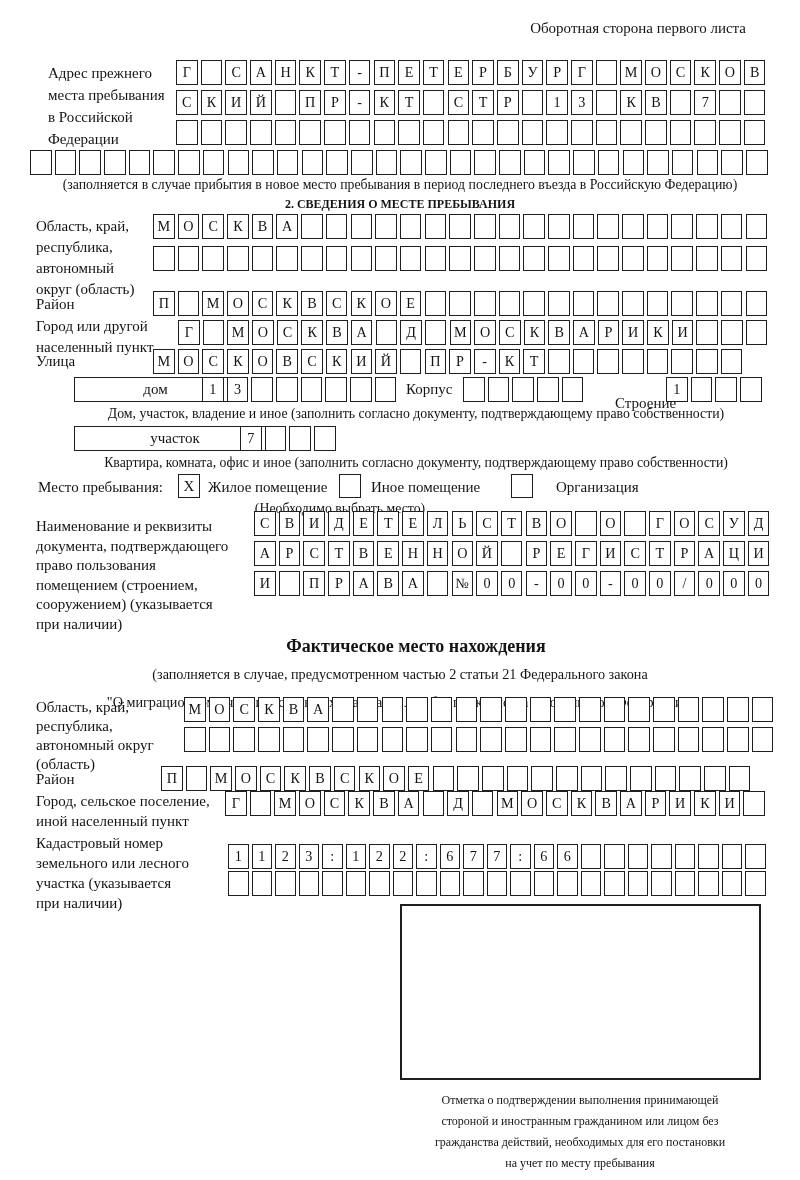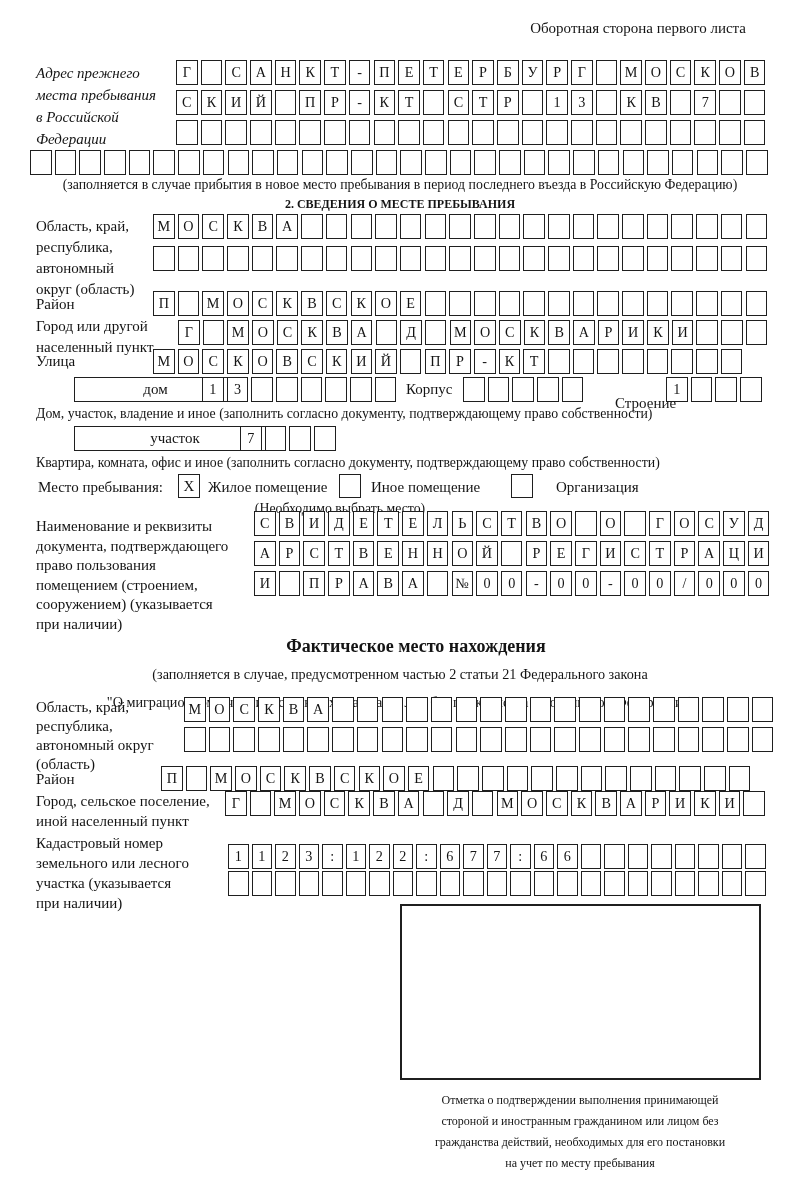--- a/index.html
+++ b/index.html
@@ -4,21 +4,21 @@
 <style>
   html,body{margin:0;padding:0;background:#fff;}
   .page{
     position:relative;width:800px;height:1180px;background:#ffffff;
     font-family:"Liberation Serif","DejaVu Serif",serif;color:#141414;
     overflow:hidden;
   }
   .abs{position:absolute;}
   .label{font-size:15px;line-height:21px;white-space:pre-line;}
   .lh22{line-height:22px;}
-  .note{font-size:13.8px;color:#141414;}
+  .note{font-size:13.8px;color:#141414;text-align:center;}
   .center{text-align:center;}
   .title{font-size:12px;font-weight:bold;}
   .cellrow{display:flex;position:absolute;}
   .cell{
     flex:0 0 auto;box-sizing:border-box;
     width:21.6px;height:25px;margin-right:3.1px;
     border:1.6px solid #1f1f1f;background:#fff;
     display:flex;align-items:center;justify-content:center;
     font-size:14.2px;
   }
@@ -33,21 +33,21 @@
   }
   .stampbox{box-sizing:border-box;border:2px solid #1f1f1f;background:#fff;}
 </style>
 </head>
 <body>
 
 <div class="page">
 
   <div class="abs" style="top:20px;left:0;width:746px;text-align:right;font-size:15px;">Оборотная сторона первого листа</div>
 
-  <div class="abs label lh22" style="top:62px;left:36px;width:142px;font-style:italic;">Адрес прежнего
+  <div class="abs label lh22" style="top:62px;left:48px;width:142px;">Адрес прежнего
 места пребывания
 в Российской
 Федерации</div>
   <div class="cellrow" style="top:60px;left:176px;">
       <span class="cell">Г</span>
       <span class="cell"></span>
       <span class="cell">С</span>
       <span class="cell">А</span>
       <span class="cell">Н</span>
       <span class="cell">К</span>

